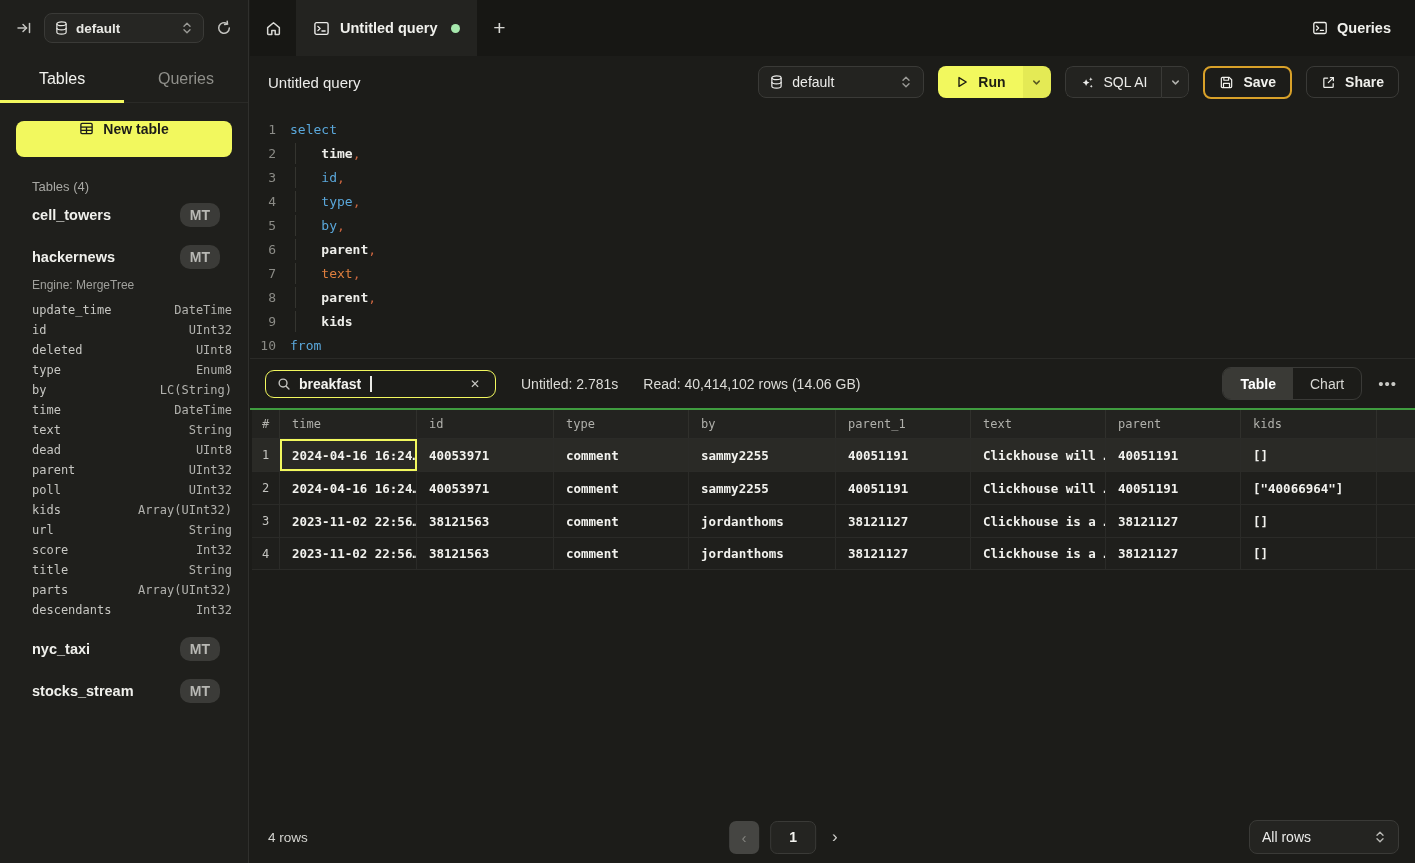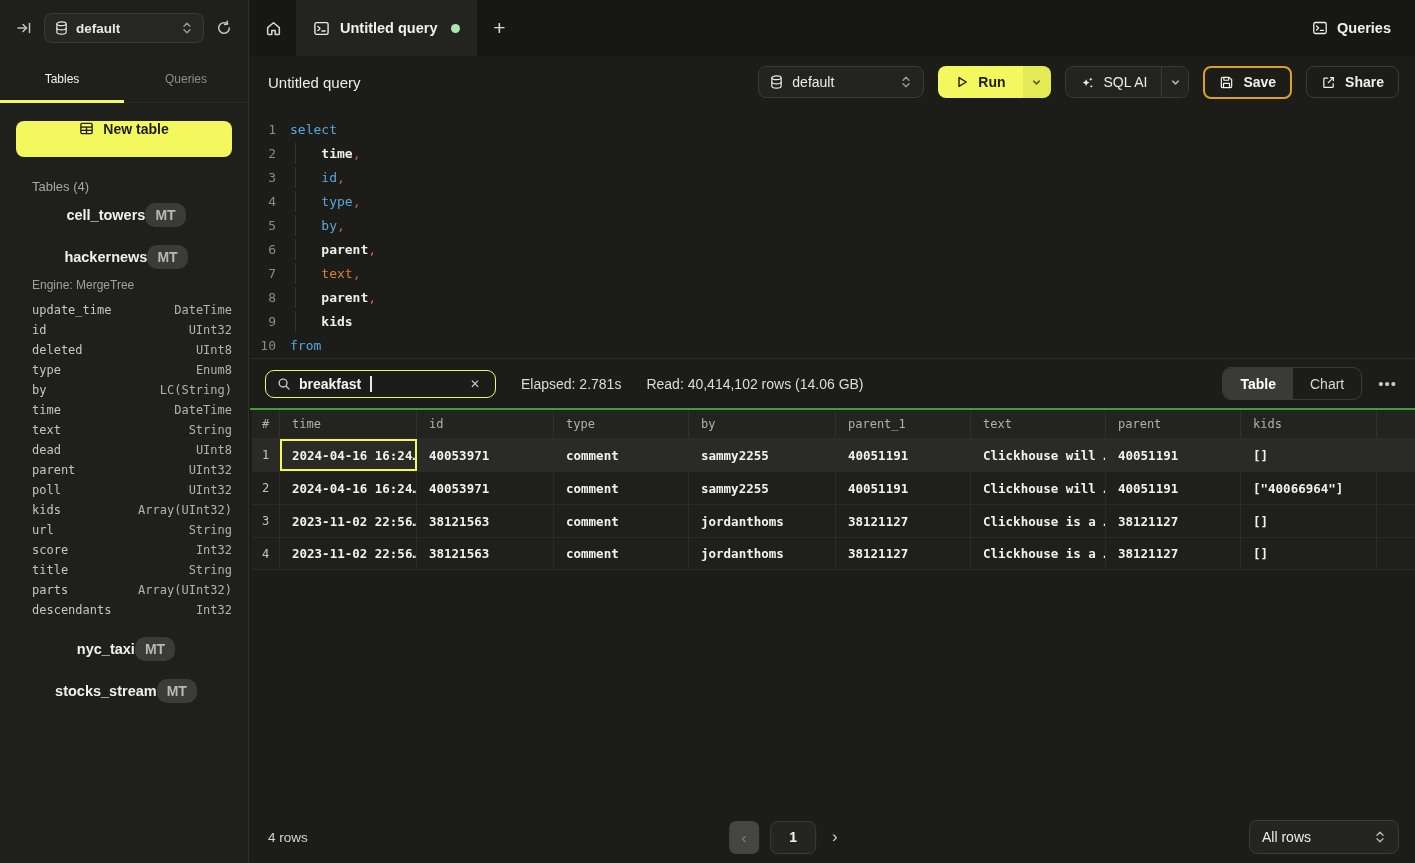--- a/index.html
+++ b/index.html
@@ -6,28 +6,28 @@
   body { margin: 0; background: #0e0e0c; font-family: "Liberation Sans", sans-serif; }
   .app { position: relative; width: 1415px; height: 863px; background: #1c1c19; color: #ececea; overflow: hidden; }
 
   
   .sidebar { position: absolute; left: 0; top: 0; bottom: 0; width: 249px; background: #1f1f1c; border-right: 1px solid #30302d; display: flex; flex-direction: column; }
   .sb-top { height: 56px; flex: 0 0 56px; display: flex; align-items: center; padding: 0 13px; gap: 9px; }
   .icon-btn { background: none; border: none; color: #c4c4c0; display: flex; align-items: center; justify-content: center; padding: 3px; cursor: pointer; }
   .db-select { flex: 1; height: 30px; background: #262623; border: 1px solid #3a3a37; border-radius: 8px; display: flex; align-items: center; padding: 0 10px; gap: 8px; font-size: 13.5px; font-weight: 600; color: #e8e8e4; cursor: pointer; }
   .db-select .lbl { flex: 1; }
   .sb-tabs { height: 47px; flex: 0 0 47px; display: flex; border-bottom: 1px solid #2a2a27; }
-  .sb-tab { flex: 1; display: flex; align-items: center; justify-content: center; font-size: 12px; color: #8f8f8a; position: relative; cursor: pointer; }
+  .sb-tab { flex: 1; display: flex; align-items: center; justify-content: center; font-size: 16px; color: #8f8f8a; position: relative; cursor: pointer; }
   .sb-tab.active { color: #f2f2ee; }
   .sb-tab.active::after { content: ""; position: absolute; left: 0; right: 0; bottom: -1px; height: 3px; background: #f2f85e; }
   .sb-body { flex: 1; padding: 18px 16px 0; overflow: hidden; }
   .new-table-btn { width: 100%; height: 36px; background: #f2f85e; color: #1c1c19; border: none; border-radius: 8px; font-size: 14px; font-weight: 600; font-family: inherit; display: flex; align-items: flex-start; justify-content: center; gap: 9px; cursor: pointer; }
   .sb-search { margin-top: 16px; height: 32px; border: 1px solid #3a3a37; border-radius: 8px; display: flex; align-items: center; padding: 0 10px; gap: 8px; color: #8f8f8a; font-size: 14px; cursor: text; }
   .sb-section { margin-top: 22px; font-size: 13px; color: #a8a8a4; padding-left: 16px; }
-  .sb-item { display: flex; align-items: center; justify-content: center; padding: 9px 0 9px 16px; cursor: pointer; }
+  .sb-item { display: flex; align-items: center; justify-content: space-between; padding: 9px 0 9px 16px; cursor: pointer; }
   .sb-item-name { font-size: 14.5px; font-weight: 600; color: #f0f0ec; }
   .mt-badge { background: #3b3b38; color: #b8b8b4; font-size: 14px; font-weight: 600; border-radius: 10px; padding: 4px 10px; margin-right: 12px; }
   .sb-engine { font-size: 12px; color: #a0a09c; padding-left: 16px; margin: 0 0 8px; }
   .sb-cols { font-family: "DejaVu Sans Mono", monospace; font-size: 12px; padding-left: 16px; margin-bottom: 8px; }
   .sb-col { display: flex; justify-content: space-between; height: 20px; align-items: center; }
   .sb-col .n { color: #c6c6c2; }
   .sb-col .t { color: #b2b2ae; }
 
   
   .main { position: absolute; left: 250px; top: 0; right: 0; bottom: 0; display: flex; flex-direction: column; border-radius: 17px; }
@@ -421,21 +421,21 @@
         <span>
           <svg width="14" height="14" viewBox="0 0 15 15" fill="none" stroke="#c4c4c0" stroke-width="1.5" stroke-linecap="round">
               <circle cx="6.5" cy="6.5" r="4.2"></circle>
               <path d="M9.8 9.8l3 3"></path>
             </svg>
         </span>
         <span class="rsearch-text">breakfast</span>
           <span class="caret"></span>
         <span class="rsearch-clear">✕</span>
       </div>
-      <span class="rstat">Elapsed: 2.781s</span>
+      <span class="rstat">Untitled: 2.781s</span>
       <span class="rstat">Read: 40,414,102 rows (14.06 GB)</span>
       <div class="rt-right">
         <div class="seg" id="view-toggle">
             <div class="seg-item active">Table</div>
             <div class="seg-item">Chart</div>
           </div>
         <span class="more-btn">•••</span>
       </div>
     </div>
 

